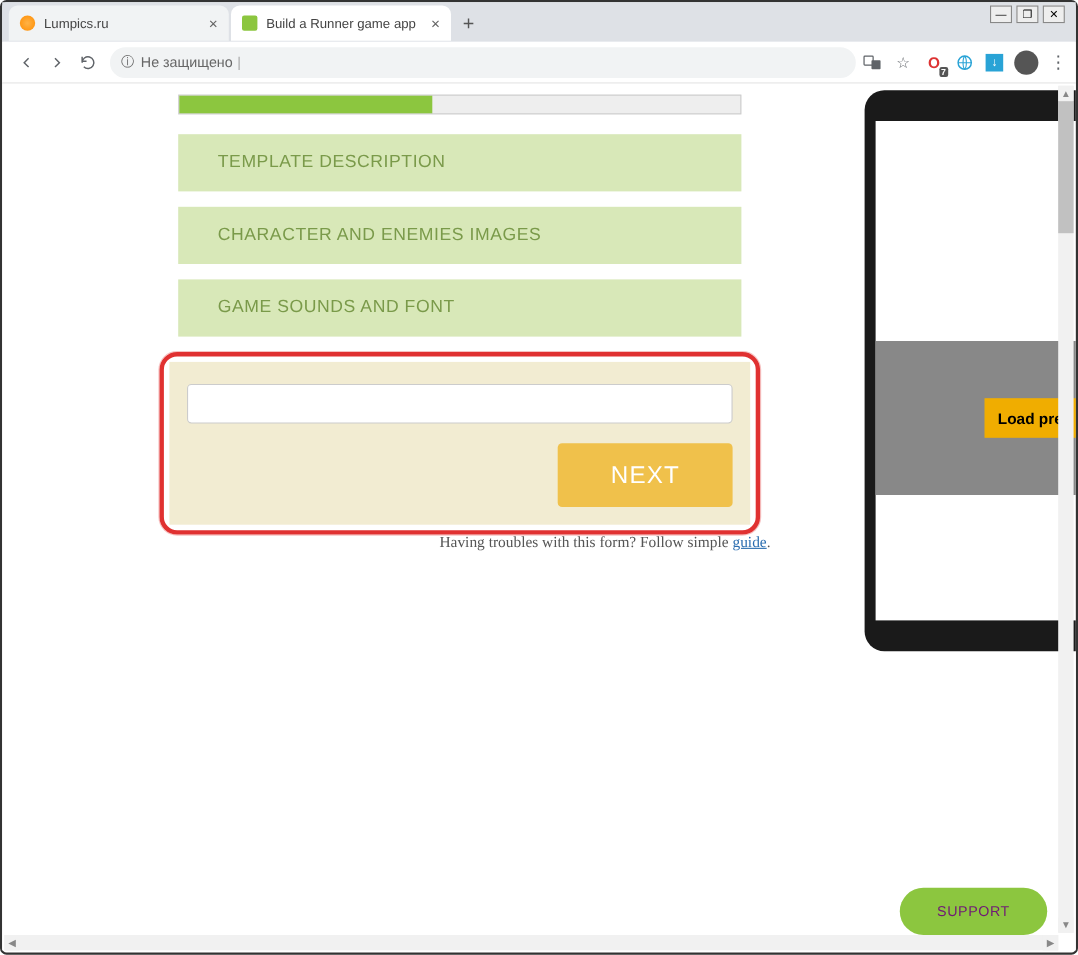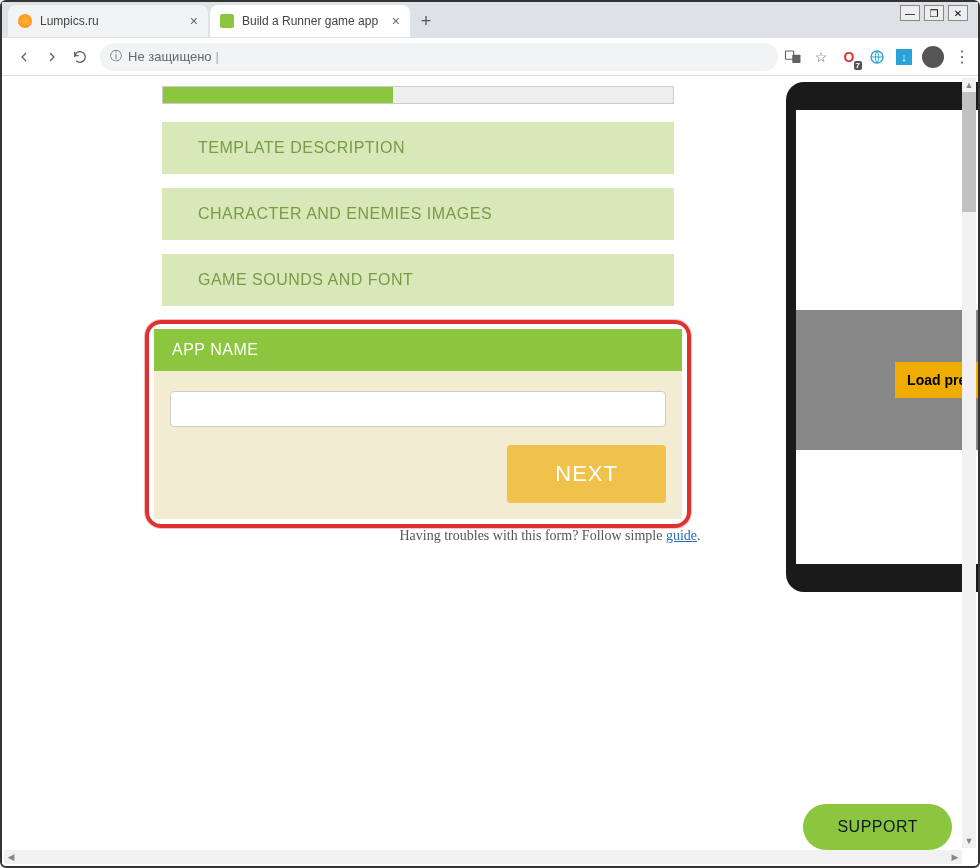--- a/index.html
+++ b/index.html
@@ -45,21 +45,21 @@
 .next-btn { background: #f0c14b; color: #fff; border: none; padding: 16px 48px; font-size: 22px; border-radius: 4px; cursor: pointer; letter-spacing: 1px; }
 
 .help-text { text-align: center; margin-top: 0; font-size: 14px; color: #555; font-family: Georgia, serif; }
 .help-link { color: #2a6db0; text-decoration: underline; }
 
 .phone-preview { position: absolute; top: 6px; right: -8px; width: 200px; height: 510px; background: #1a1a1a; border-radius: 18px 0 0 18px; padding: 28px 0 28px 10px; }
 .phone-screen { width: 100%; height: 100%; background: #fff; position: relative; overflow: hidden; }
 .phone-gray { position: absolute; top: 200px; width: 100%; height: 140px; background: #888; display: flex; align-items: center; justify-content: flex-end; }
 .load-btn { background: #f0ad00; color: #000; padding: 10px 12px; font-size: 14px; font-weight: bold; }
 
-.support-btn { position: absolute; bottom: 14px; right: 26px; background: #8cc63f; color: #0f172a; border: none; padding: 14px 34px; font-size: 16px; border-radius: 24px; font-weight: 500; letter-spacing: 0.5px; cursor: pointer; }
+.support-btn { position: absolute; bottom: 14px; right: 26px; background: #8cc63f; color: #701a75; border: none; padding: 14px 34px; font-size: 13px; border-radius: 24px; font-weight: 500; letter-spacing: 0.5px; cursor: pointer; }
 
 .scrollbar-v { position: absolute; right: 2px; top: 76px; bottom: 18px; width: 14px; background: #f1f1f1; }
 .scrollbar-thumb-v { position: absolute; top: 0; width: 14px; height: 120px; background: #c1c1c1; }
 .scrollbar-h { position: absolute; left: 2px; right: 16px; bottom: 2px; height: 14px; background: #f1f1f1; }
 .scroll-arrow { position: absolute; width: 14px; height: 14px; background: #f1f1f1; font-size: 9px; display: flex; align-items: center; justify-content: center; color: #888; }
 
 svg.icn { width: 16px; height: 16px; }
 </style>
 </head>
 <body>
@@ -133,21 +133,20 @@
 
       <div class="progress-bar">
         <div class="progress-fill"></div>
       </div>
 
       <div class="step-block">TEMPLATE DESCRIPTION</div>
       <div class="step-block">CHARACTER AND ENEMIES IMAGES</div>
       <div class="step-block">GAME SOUNDS AND FONT</div>
 
       <div class="highlighted-section">
-        <div class="app-name-header">APP NAME</div>
         <div class="app-name-body">
           <input class="app-name-input" type="text" value="" style="">
           <div class="next-row">
             <button class="next-btn">NEXT</button>
           </div>
         </div>
       </div>
 
       <div class="help-text">
         <span>Having troubles with this form? Follow simple </span><a href="#" class="help-link">guide</a><span>.</span>

